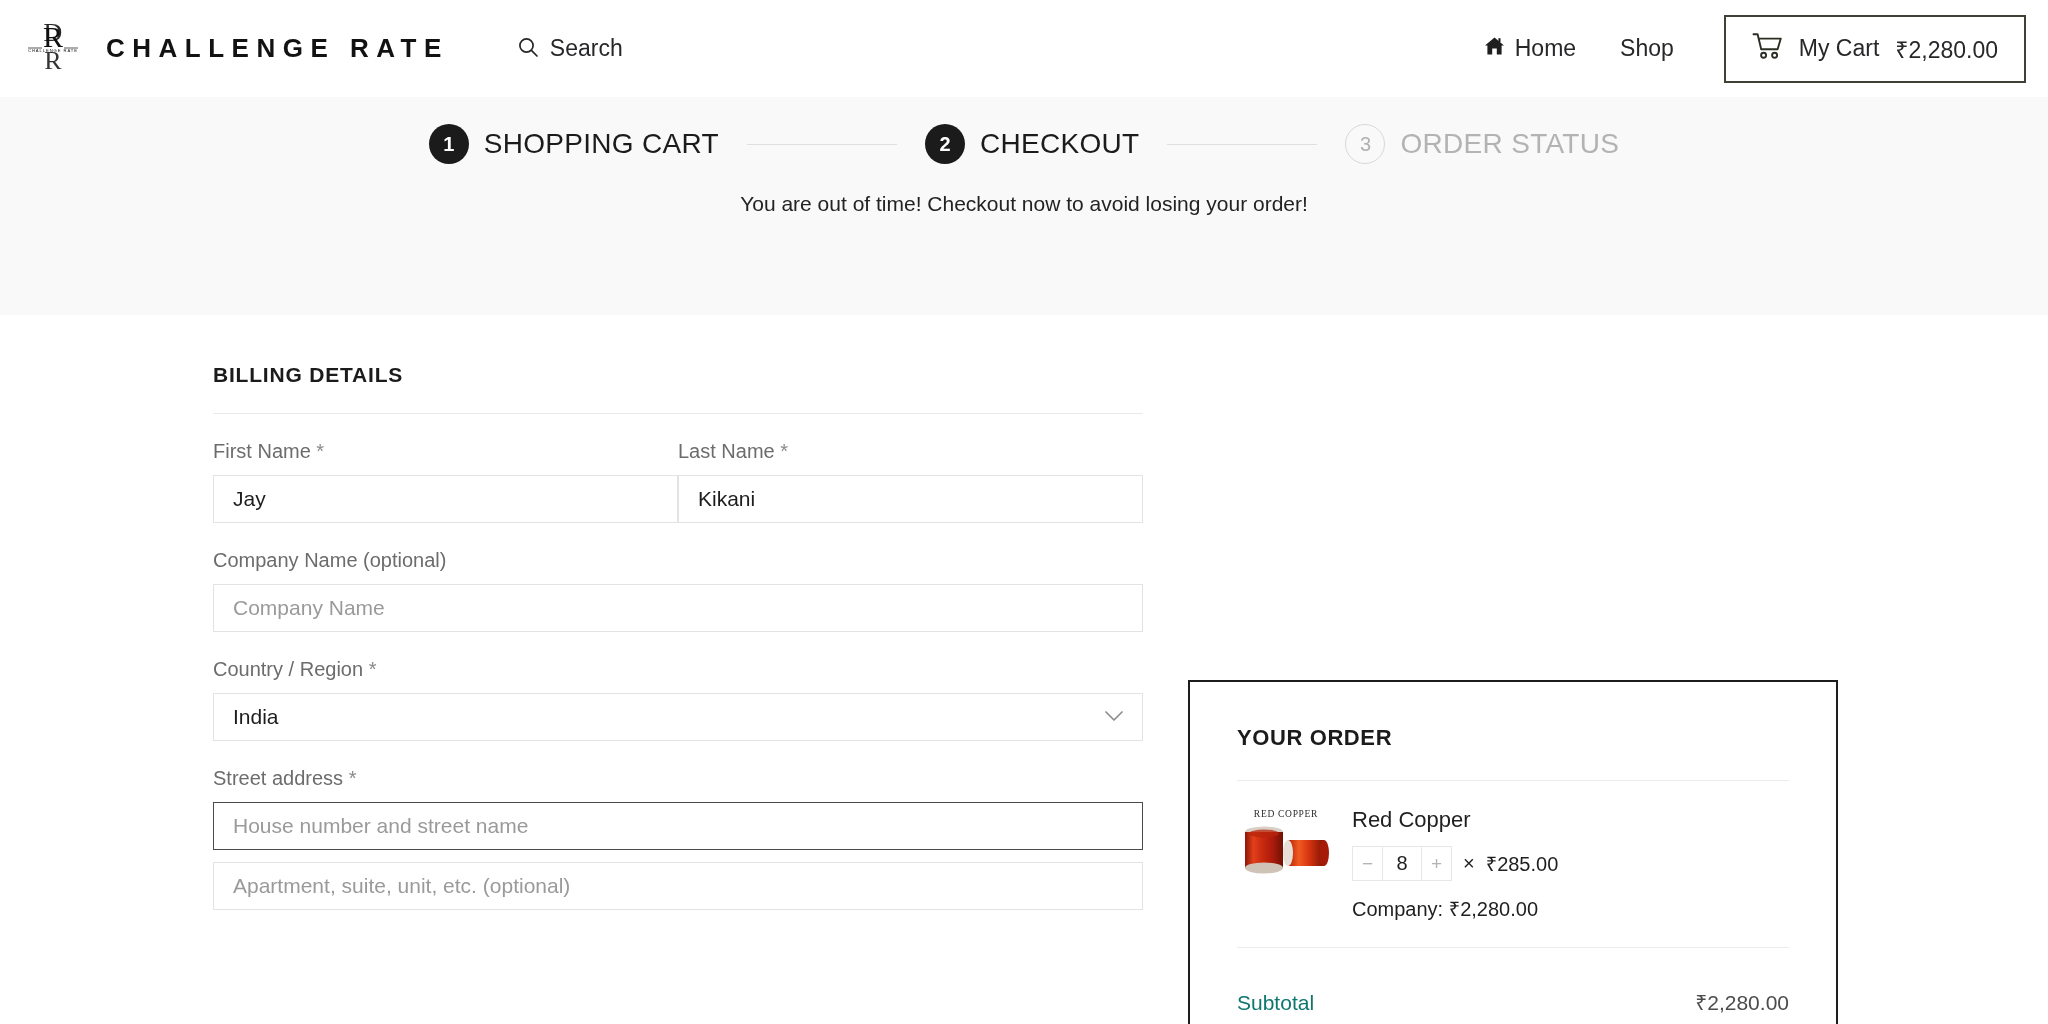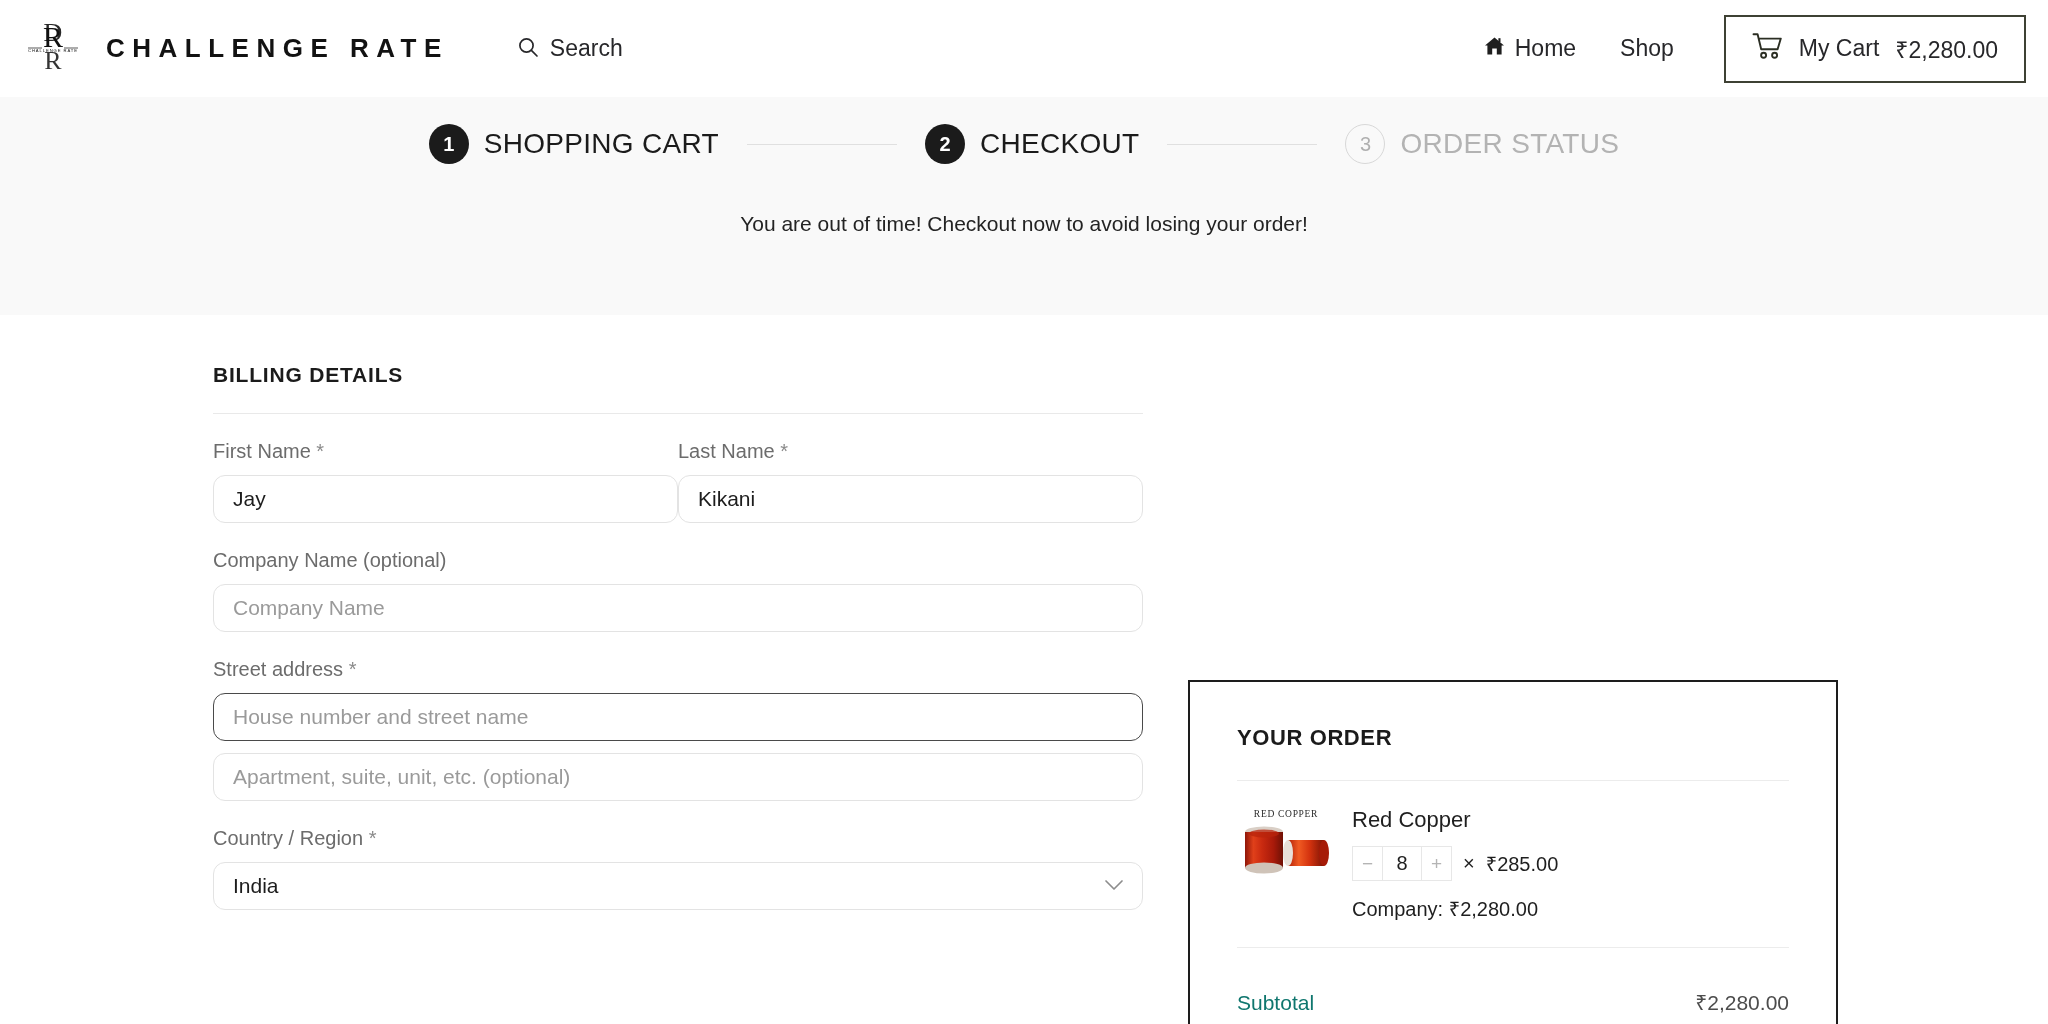--- a/index.html
+++ b/index.html
@@ -84,21 +84,21 @@
   }
   .step.done .bullet, .step.current .bullet { background: #1b1b1b; color: #ffffff; }
   .step.todo .bullet { background: transparent; color: #b0b0b0; border: 1.5px solid #d8d8d8; font-weight: 400; }
   .step .name { font-size: 28px; letter-spacing: 0.3px; color: #1b1b1b; }
   .step.todo .name { color: #b3b3b3; }
   .step-line { width: 150px; height: 1px; background: #e0e0e0; margin: 0 28px; }
   .timer-note {
     text-align: center;
     font-size: 21px;
     color: #232323;
-    margin-top: 48px;
+    margin-top: 28px;
   }
 
   
   .main {
     display: flex;
     padding: 0 22px;
     gap: 0;
   }
   .billing {
     width: 930px;
@@ -118,21 +118,21 @@
     font-size: 20px;
     color: #6c6c6c;
     margin-bottom: 12px;
     display: block;
   }
   .req { color: #8a8a8a; }
   .control {
     width: 100%;
     height: 48px;
     border: 1px solid #e3e3e3;
-    border-radius: 12px;
+    border-radius: 0;
     background: #ffffff;
     font-family: "Liberation Sans", sans-serif;
     font-size: 21px;
     color: #1d1d1d;
     padding: 0 19px;
     outline: none;
   }
   .control::placeholder { color: #9a9a9a; }
   .control.focused { border: 1.5px solid #4a4a4a; }
   .row-2 { display: flex; }
@@ -309,41 +309,41 @@
       </div>
     </div>
 
     <div class="field">
       <label class="field-label">Company Name (optional)</label>
       <input class="control" type="text" placeholder="Company Name" style="">
     </div>
 
     <div class="field">
       <label class="field-label">
-        <span>Street address</span>
-        <span class="req">*</span>
-      </label>
-      <input class="control focused" type="text" placeholder="House number and street name" style="">
-      <div class="spacer-10"></div>
-      <input class="control" type="text" placeholder="Apartment, suite, unit, etc. (optional)" style="">
-    </div>
-
-    <div class="field">
-      <label class="field-label">
         <span>Country / Region</span>
         <span class="req">*</span>
       </label>
       <div class="select-wrap">
         <input class="control" type="text" readonly="" value="India" style="">
         <span class="chev">
           <svg width="20" height="12" viewBox="0 0 20 12" fill="none">
             <path d="M2 2 L10 10 L18 2" stroke="#8d8d8d" stroke-width="1.7" stroke-linecap="round" stroke-linejoin="round"></path>
           </svg>
         </span>
       </div>
+    </div>
+
+    <div class="field">
+      <label class="field-label">
+        <span>Street address</span>
+        <span class="req">*</span>
+      </label>
+      <input class="control focused" type="text" placeholder="House number and street name" style="">
+      <div class="spacer-10"></div>
+      <input class="control" type="text" placeholder="Apartment, suite, unit, etc. (optional)" style="">
     </div>
   </div>
 
   <div class="order-panel">
     <div class="order-title">YOUR ORDER</div>
     <div class="order-rule"></div>
 
     <div class="line-item">
       <div class="thumb">
         <span class="cap">RED COPPER</span>

